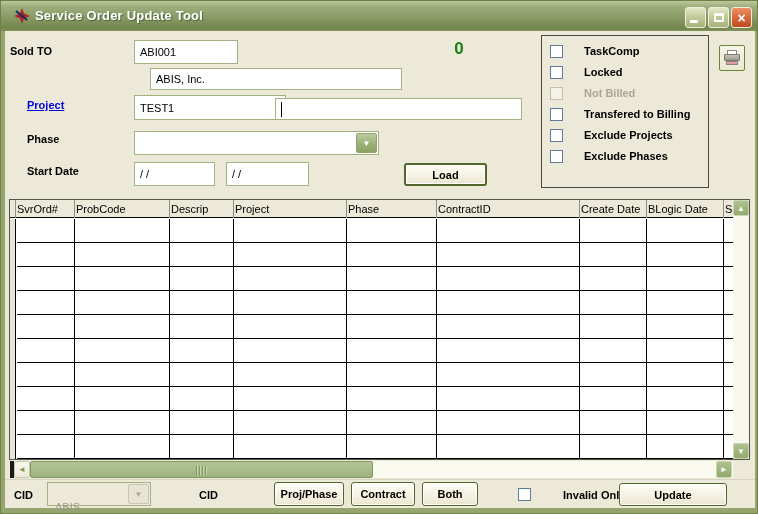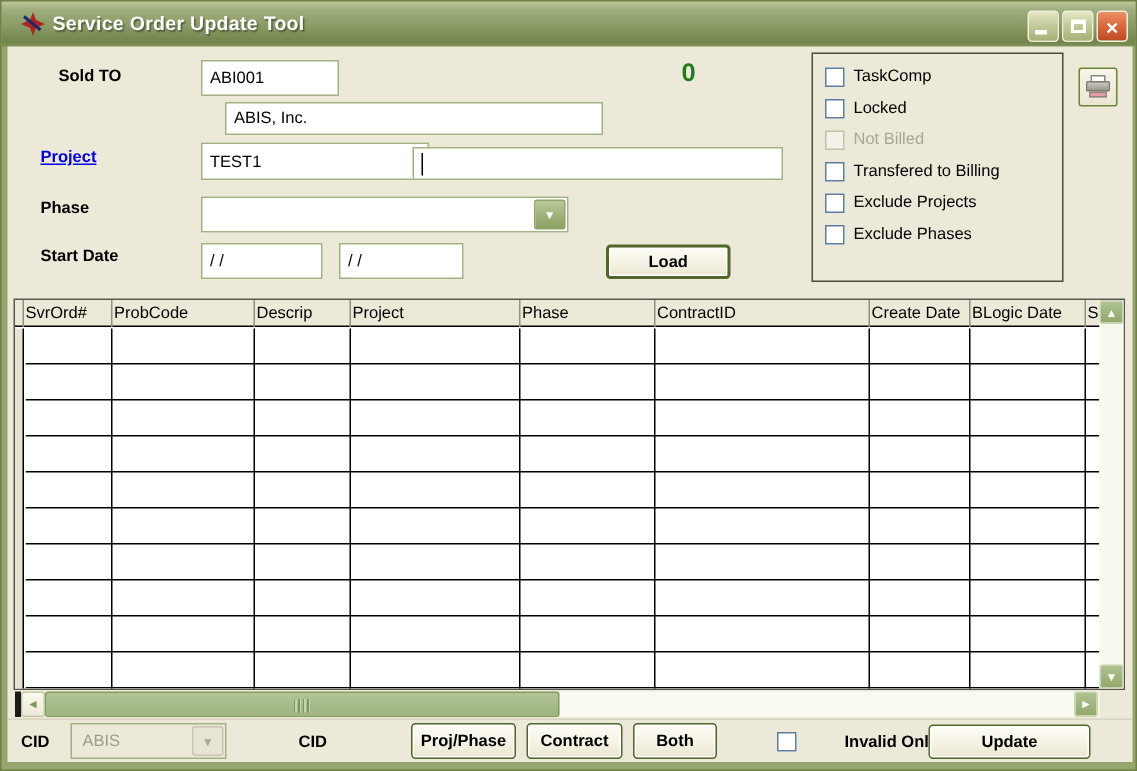--- a/index.html
+++ b/index.html
@@ -67,31 +67,31 @@
   .combo-arrow {
     position:absolute; right:1px; top:1px; bottom:1px; width:21px;
     background:linear-gradient(180deg,#BCCB9E 0%,#9FB37B 50%,#8CA264 100%);
     border:1px solid #8DA368; border-radius:2px;
     color:#fff; font-size:8px; display:flex; align-items:center; justify-content:center;
   }
   .combo.disabled { background:#ECE9D8; }
   .combo.disabled .combo-arrow {
     background:#E7E4D3; border-color:#C8C5B2; color:#A8A590;
   }
-  .combo .val { position:absolute; left:7px; top:5px; font-size:11px; }
+  .combo .val { position:absolute; left:7px; top:18px; font-size:11px; }
   .combo.disabled .val { color:#9E9B86; }
 
   #caret { position:absolute; left:5px; top:3px; width:1px; height:15px; background:#000; }
 
   
   #filter-group { position:absolute; left:540px; top:34px; width:168px; height:153px; border:1px solid #4A4A42; }
   .fitem { position:absolute; left:8px; height:14px; display:flex; align-items:center; }
   .fitem .box { width:13px; height:13px; background:#fff; border:1px solid #5F7C9E; flex:0 0 auto; }
   .fitem.disabled .box { background:#F4F2E8; border-color:#C2BFAA; }
-  .fitem .txt { margin-left:6px; font-weight:normal; white-space:nowrap; }
+  .fitem .txt { margin-left:21px; font-weight:bold; white-space:nowrap; }
   .fitem.disabled .txt { color:#A9A695; }
 
   
   #print-btn {
     position:absolute; left:718px; top:44px; width:26px; height:26px;
     background:linear-gradient(180deg,#F7F5E9,#EAE6D2);
     border:1px solid #6B8434; border-radius:2px;
   }
   #printer { position:absolute; left:4px; top:4px; width:16px; height:16px; }
   #printer .paper { position:absolute; left:3px; top:0; width:10px; height:5px; background:#fff; border:1px solid #8A887C; }
@@ -156,26 +156,26 @@
     <div class="winbtn minmax" style="left:707px;">
         <span id="max-glyph"></span>
       </div>
     <div class="winbtn" id="btn-close" style="left:730px;">
         <span>×</span>
       </div>
   </div>
 
   <div id="content"></div>
 
-  <div class="lbl" style="left:38px; top:44px;">Sold TO</div>
+  <div class="lbl" style="left:9px; top:44px;">Sold TO</div>
   <div class="lbl" id="project-label" style="left:26px; top:98px;">Project</div>
   <div class="lbl" style="left:26px; top:132px;">Phase</div>
   <div class="lbl" style="left:26px; top:164px;">Start Date</div>
 
-  <div class="inp" style="left:133px; top:39px;  width:92px; height:24px;">ABI001</div>
+  <div class="inp" style="left:133px; top:39px;  width:104px; height:24px;">ABI001</div>
   <div id="record-count">0</div>
   <div class="inp" style="left:149px; top:67px;  width:252px; height:22px;">ABIS, Inc.</div>
   <div class="inp" style="left:133px; top:94px;  width:152px; height:25px;">TEST1</div>
   <div class="inp" style="left:274px; top:97px;  width:247px; height:22px;">
       <span id="caret"></span>
       <span></span>
     </div>
 
   <div class="combo" style="left:133px; top:130px; width:245px; height:24px;">
     <span class="val"></span>

